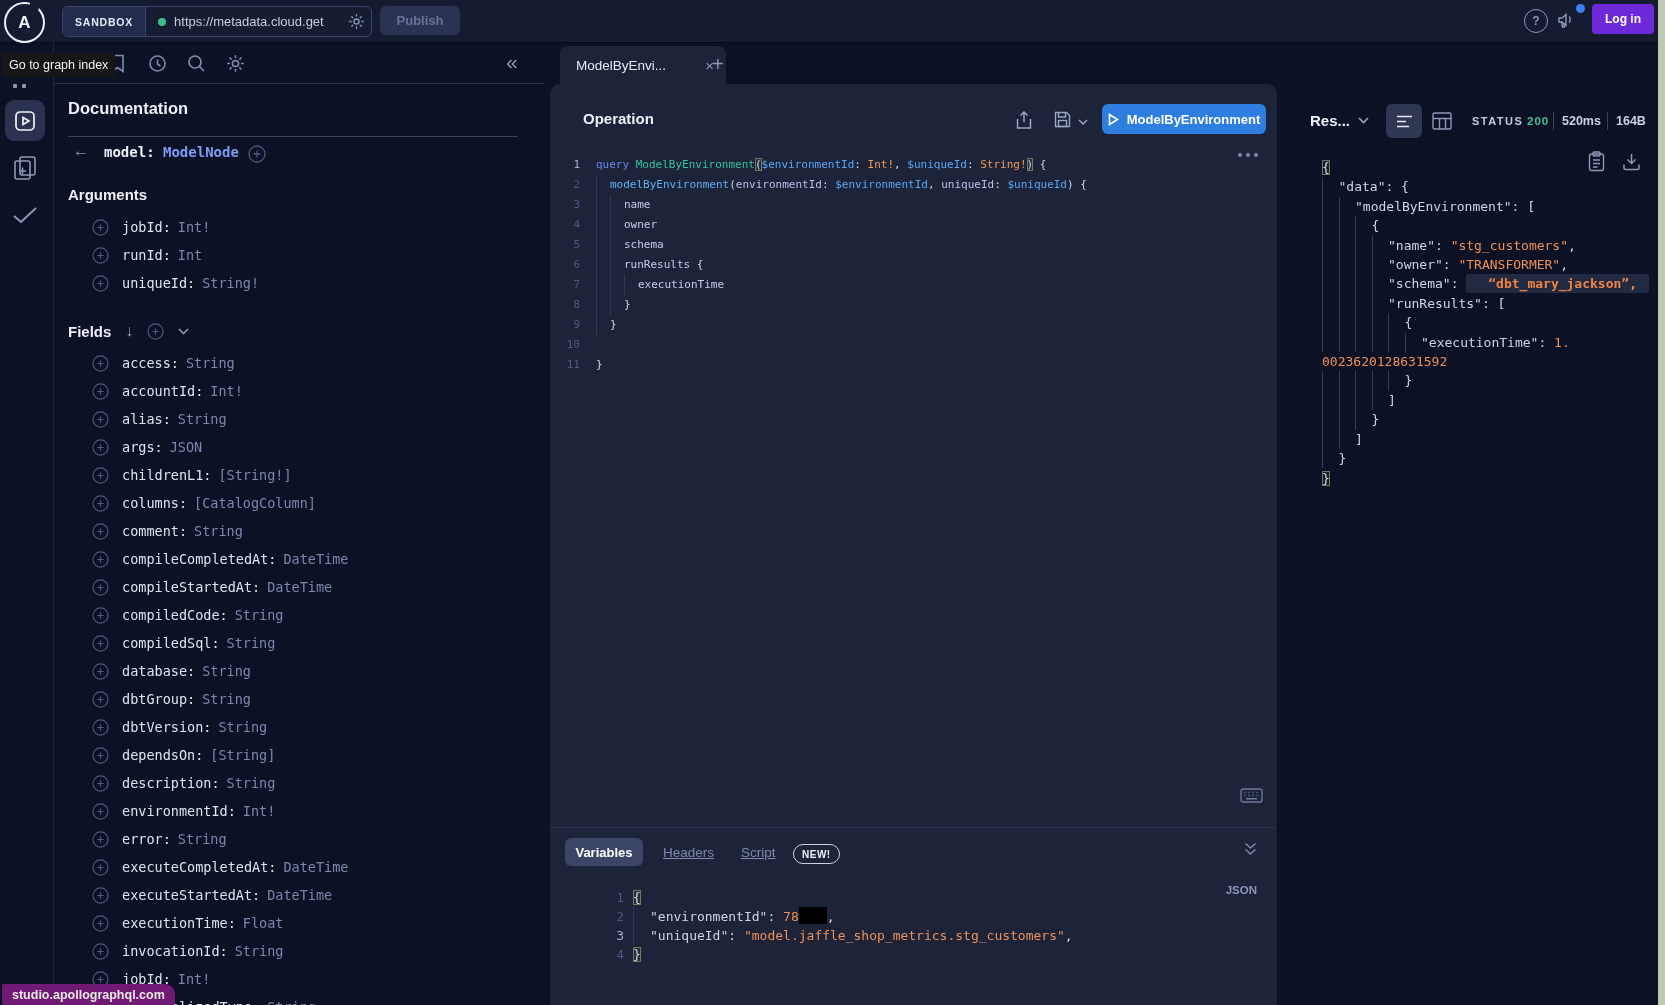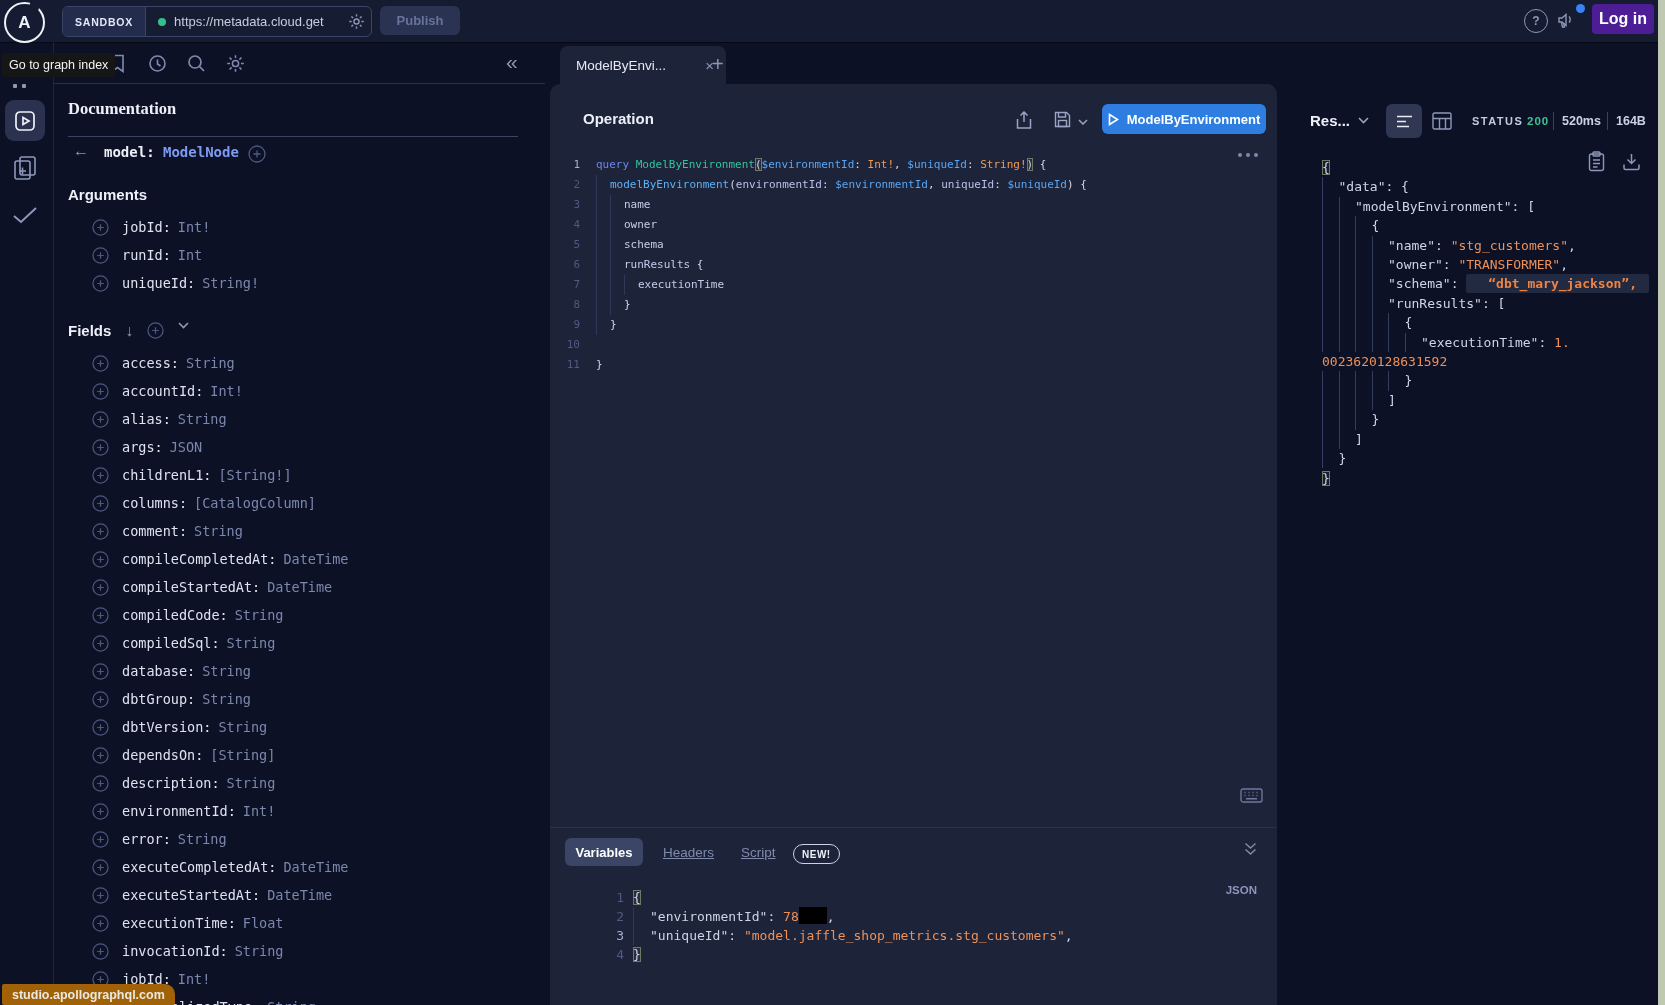--- a/index.html
+++ b/index.html
@@ -21,40 +21,40 @@
                  border-right:1px solid #3a4468;font-size:10.5px;font-weight:bold;letter-spacing:.8px;color:#e3e8f5;}
   .greendot{width:8px;height:8px;border-radius:50%;background:#34c08b;margin:0 8px 0 12px;flex:0 0 auto;}
   .urltext{font-size:13px;color:#c7cde0;white-space:nowrap;overflow:hidden;flex:1;}
   .url-gear{flex:0 0 auto;margin:0 6px;color:#8d98b8;}
   .publish-btn{left:380px;top:6px;width:80px;height:29px;background:#2a3352;border-radius:6px;
                display:flex;align-items:center;justify-content:center;font-size:13px;font-weight:bold;color:#68739b;}
   .help-icn{left:1524px;top:9px;width:22px;height:22px;border:1.6px solid #8d98b8;border-radius:50%;
             color:#8d98b8;display:flex;align-items:center;justify-content:center;font-size:12px;font-weight:bold;}
   .mega{left:1556px;top:10px;color:#8d98b8;}
   .megadot{left:1576px;top:4px;width:9px;height:9px;border-radius:50%;background:#3b82f6;}
-  .login-btn{left:1592px;top:4px;width:62px;height:30px;background:#4c1d95;border-radius:4px;color:#fff;
-             font-size:16px;font-weight:bold;display:flex;align-items:center;justify-content:center;}
+  .login-btn{left:1592px;top:4px;width:62px;height:30px;background:#6d28d9;border-radius:4px;color:#fff;
+             font-size:12px;font-weight:bold;display:flex;align-items:center;justify-content:center;}
   .edge-strip{left:1658px;top:0;width:7px;height:1005px;background:#bfc9b1;}
 
   
   .rail-divider{left:53px;top:42px;width:1px;height:963px;background:#1d2640;}
   .rail-dots span{display:inline-block;width:4px;height:4px;border-radius:1px;background:#8d98b8;margin-right:5px;}
   .rail-selected{left:5px;top:100px;width:40px;height:41px;background:#2b3250;border-radius:9px;
                  display:flex;align-items:center;justify-content:center;color:#eef1f8;}
   .rail-icn{color:#8d98b8;}
 
   
   .tooltip{left:2px;top:53px;height:24px;background:#161616;color:#f2f2f2;font-size:12.5px;
            display:flex;align-items:center;padding:0 7px;border-radius:2px;z-index:40;white-space:nowrap;}
 
   
   .subtoolbar-divider{left:53px;top:83px;width:492px;height:1px;background:#262f4e;}
   .tb-icn{color:#7f8aad;}
   .collapse-icn{left:506px;top:50px;color:#8d98b8;font-size:21px;}
-  .doc-title{left:68px;top:99px;font-size:16.5px;font-weight:bold;color:#eef0f8;font-family:Liberation Serif, serif;}
+  .doc-title{left:68px;top:99px;font-size:16.5px;font-weight:bold;color:#eef0f8;}
   .doc-underline{left:68px;top:136px;width:450px;height:1px;background:#3c4464;}
   .back-arrow{left:73px;top:142px;color:#8d98b8;font-size:16px;}
   .model-name{left:104px;top:144px;font-size:14px;font-weight:bold;color:#eef0f8;}
   .model-type{color:#7d9bf3;font-weight:bold;}
   .sec-head{font-size:15px;font-weight:bold;color:#eef0f8;}
   .doc-row{display:flex;align-items:center;height:28px;padding-left:15px;margin-left:24px;}
   .pluscircle{flex:0 0 auto;margin-right:13px;}
   .fname{font-family:"DejaVu Sans Mono",monospace;font-size:13.5px;color:#dfe3f0;margin-right:7px;white-space:pre;}
   .ftype{font-family:"DejaVu Sans Mono",monospace;font-size:13.5px;color:#7b87ac;white-space:pre;}
   .fields-tools{display:flex;align-items:center;gap:14px;color:#8d98b8;}
@@ -119,21 +119,21 @@
   
   .resp-title{left:1310px;top:112px;font-size:15px;font-weight:bold;color:#eef0f8;}
   .view-pill{left:1386px;top:104px;width:36px;height:34px;background:#2f3752;border-radius:6px;
              display:flex;align-items:center;justify-content:center;color:#e8ecf8;}
   .stat-label{font-size:11px;letter-spacing:1.5px;color:#c3cade;font-weight:bold;}
   .stat-ok{font-size:11.5px;font-weight:bold;color:#3ec28f;letter-spacing:1px;}
   .stat-val{font-size:12.5px;color:#ccd2e4;font-weight:bold;}
   .vbar{width:1px;height:18px;background:#39415f;}
 
   
-  .statusbar-pill{left:2px;top:984px;height:21px;background:#a16207;border-radius:2px 10px 2px 2px;
+  .statusbar-pill{left:2px;top:984px;height:21px;background:#701a75;border-radius:2px 10px 2px 2px;
                   color:#e9e9e4;font-size:12.5px;font-weight:bold;display:flex;align-items:center;padding:0 10px;}
 </style>
 </head>
 <body>
 
 <div class="stage">
 
   <div class="abs topbar"></div>
   <div class="abs logo">
     <span class="logo-a">A</span>
@@ -251,21 +251,21 @@
       <div class="doc-row">
         <svg class="pluscircle" width="17" height="17" viewBox="0 0 18 18" fill="none" stroke="#4d5880" stroke-width="1.3">
           <circle cx="9" cy="9" r="8"></circle>
           <path d="M9 5.5v7M5.5 9h7"></path>
         </svg>
         <span class="fname">uniqueId:</span>
         <span class="ftype">String!</span>
       </div>
     </div>
 
-  <div class="abs" style="left:68px;top:322px;display:flex;align-items:flex-start;gap:14px;">
+  <div class="abs" style="left:68px;top:322px;display:flex;align-items:center;gap:14px;">
     <span class="sec-head">Fields</span>
     <span class="fields-tools">↓</span>
     <svg width="17" height="17" viewBox="0 0 18 18" fill="none" stroke="#4d5880" stroke-width="1.3">
       <circle cx="9" cy="9" r="8"></circle>
         <path d="M9 5.5v7M5.5 9h7"></path>
     </svg>
     <svg width="11" height="7" viewBox="0 0 11 7" fill="none" stroke="#8d98b8" stroke-width="1.6">
       <path d="M1 1l4.5 4.5L10 1"></path>
     </svg>
   </div>

